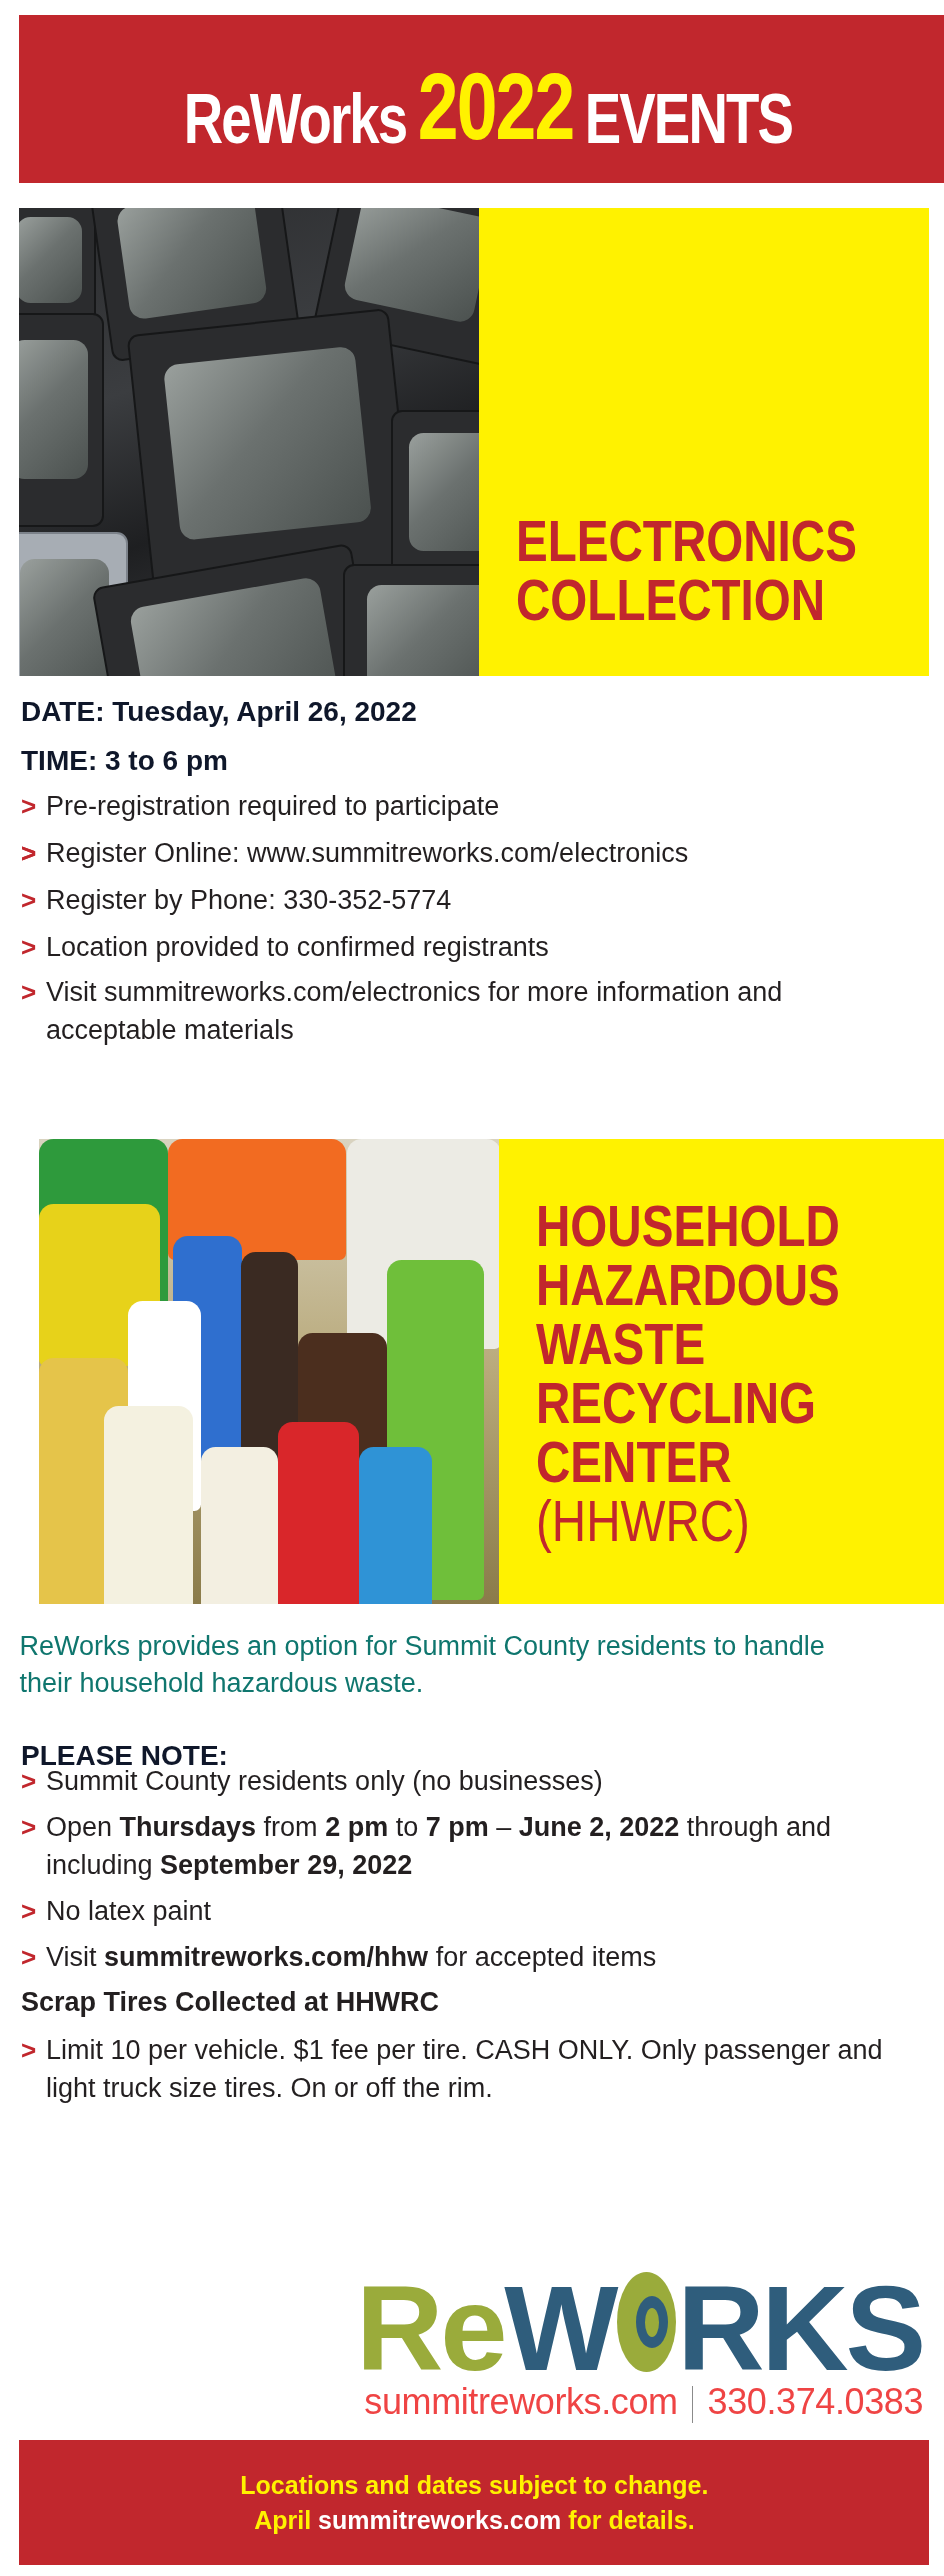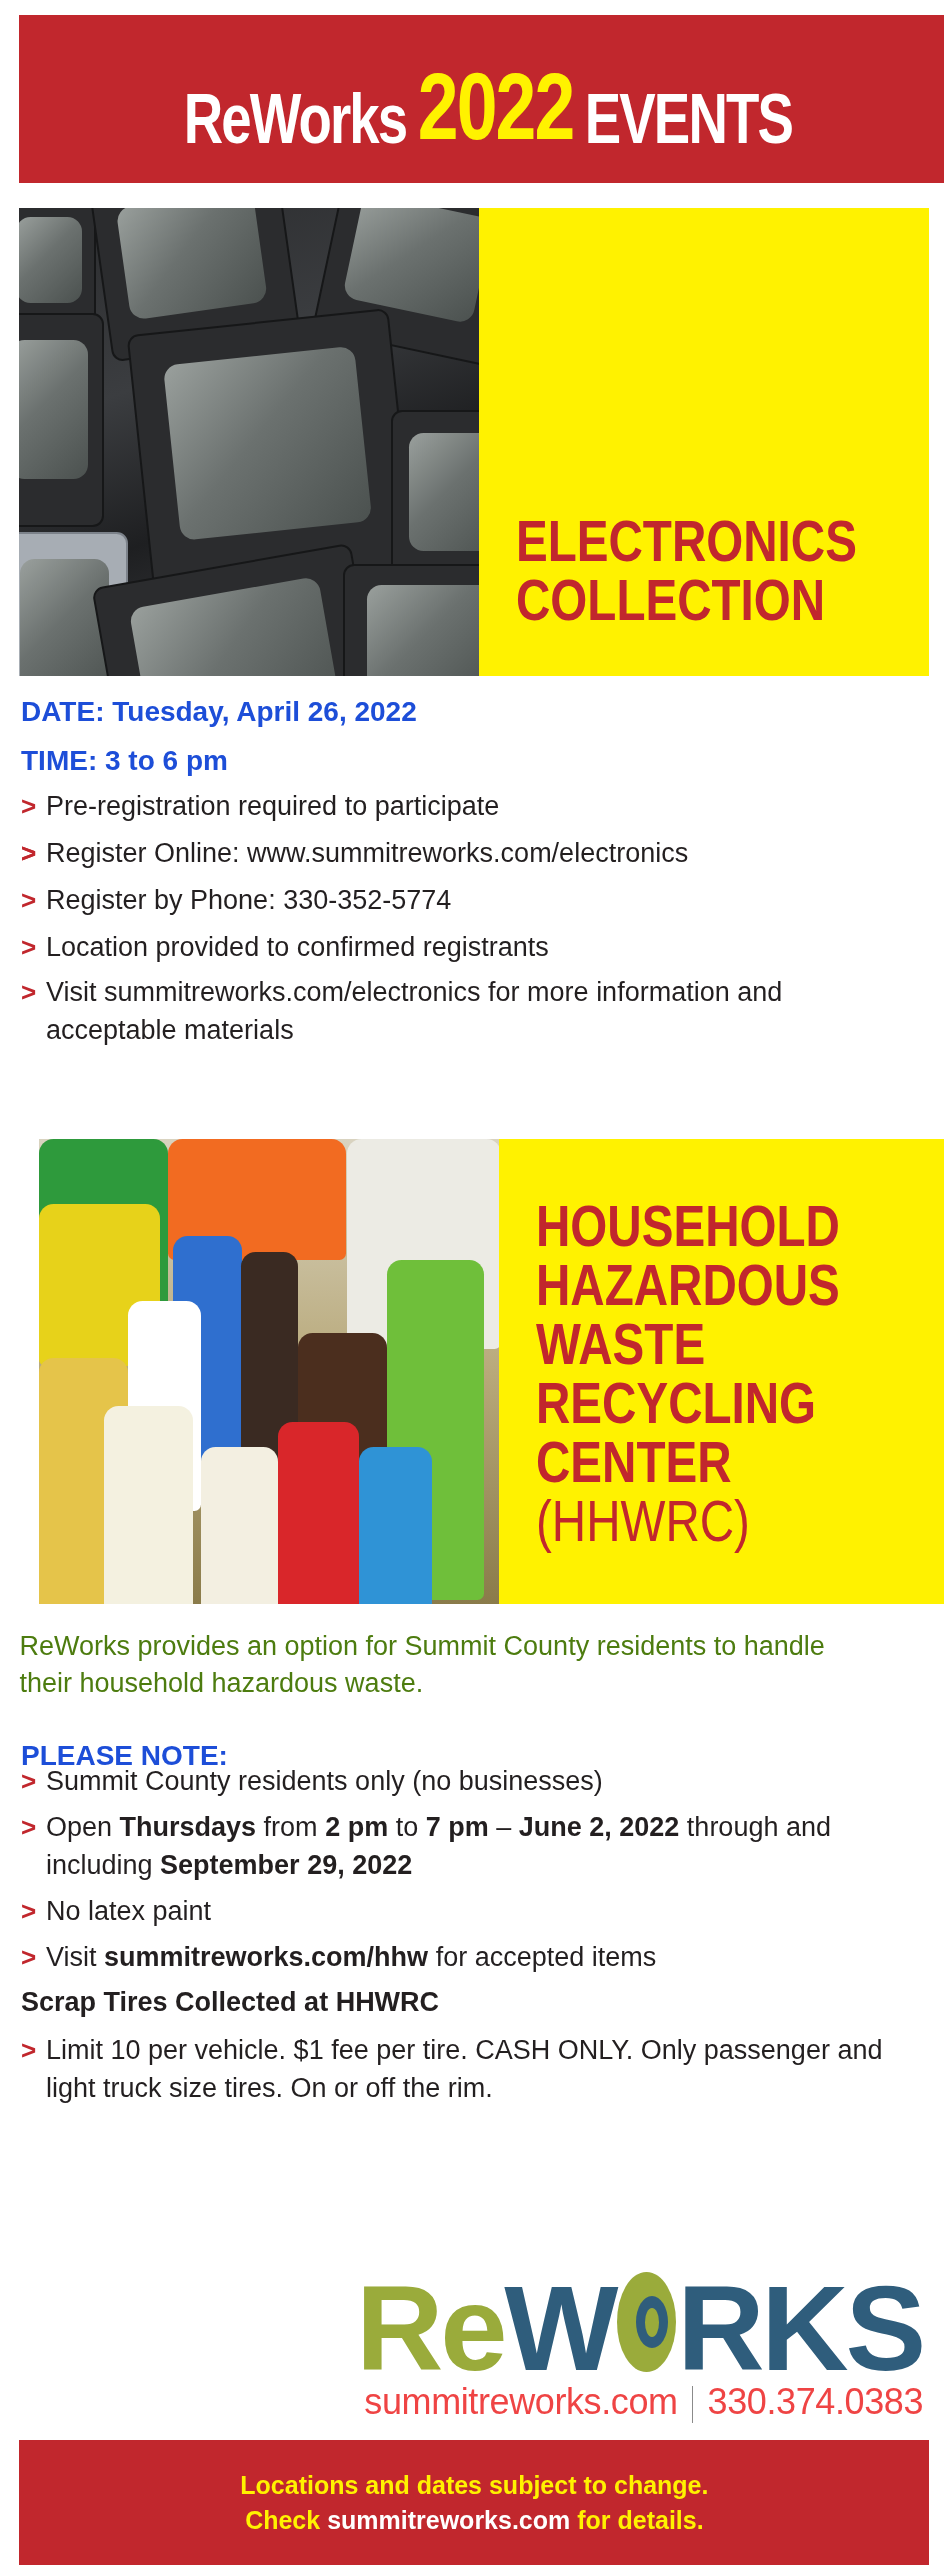--- a/index.html
+++ b/index.html
@@ -30,25 +30,25 @@
   .tv { position: absolute; border-radius: 11.3px; background: #2b2c2e; border: 2.4px solid #161718; }
   .tv .screen { position: absolute; left: 12%; top: 12%; right: 14%; bottom: 22%; border-radius: 14.6px;
                 background: linear-gradient(135deg, #9aa09d 0%, #6b716f 45%, #4b514f 100%); }
   .tv.silver { background: #a7adb4; border-color: #7c828a; }
 
   
   .chem-photo { background: linear-gradient(180deg, #d9d3c0 0%, #b8a97a 50%, #8a7b4a 100%); }
   .bottle { position: absolute; border-radius: 14.6px 14.6px 6.5px 6.5px; }
 
   
-  .info-bold { font-weight: bold; font-size: 28px; color: #1d4ed8; white-space: nowrap; }
+  .info-bold { font-weight: bold; font-size: 28px; color: #0f172a; white-space: nowrap; }
   .bullets { left: 21px; width: 890px; margin: 0; padding: 0; list-style: none; }
   .bullet { position: relative; padding-left: 25px; font-size: 27px; line-height: 38px; color: #231f20; }
   .bullet-arrow { position: absolute; left: 0; top: 0; color: #c1272d; font-weight: bold; font-size: 26px; }
-  .para { font-size: 27px; line-height: 37px; color: #4d7c0f; }
+  .para { font-size: 27px; line-height: 37px; color: #0f766e; }
   b.em { font-weight: bold; }
 
   
   .logo { left: 356px; top: 2276px; width: 567px; height: 105px; display: flex; align-items: center;
           font-family: "Liberation Sans", sans-serif; font-weight: bold; font-size: 121px; letter-spacing: -3.2px;
           line-height: 1; }
   .logo .g { color: #9aab3b; }
   .logo .b { color: #2f5d7c; }
   .logo .o { display: inline-block; width: 71px; height: 100px; border-radius: 50%; background: #9aab3b;
              position: relative; margin: 0 1.6px; top: -6.5px; }
@@ -177,15 +177,15 @@
     <span class="b">W</span>
     <span class="o"></span>
     <span class="b">RKS</span>
 </div>
 <div class="abs logo-tag">
   <span>summitreworks.com</span><span class="sep"></span><span>330.374.0383</span>
 </div>
 
 <div class="abs bottom-banner">
   <div class="foot-line">Locations and dates subject to change.</div>
-  <div class="foot-line"><span>Check </span><span class="white">summitreworks.com</span><span> for details.</span></div>
+  <div class="foot-line"><span>April </span><span class="white">summitreworks.com</span><span> for details.</span></div>
 </div>
 
 
 </body></html>

